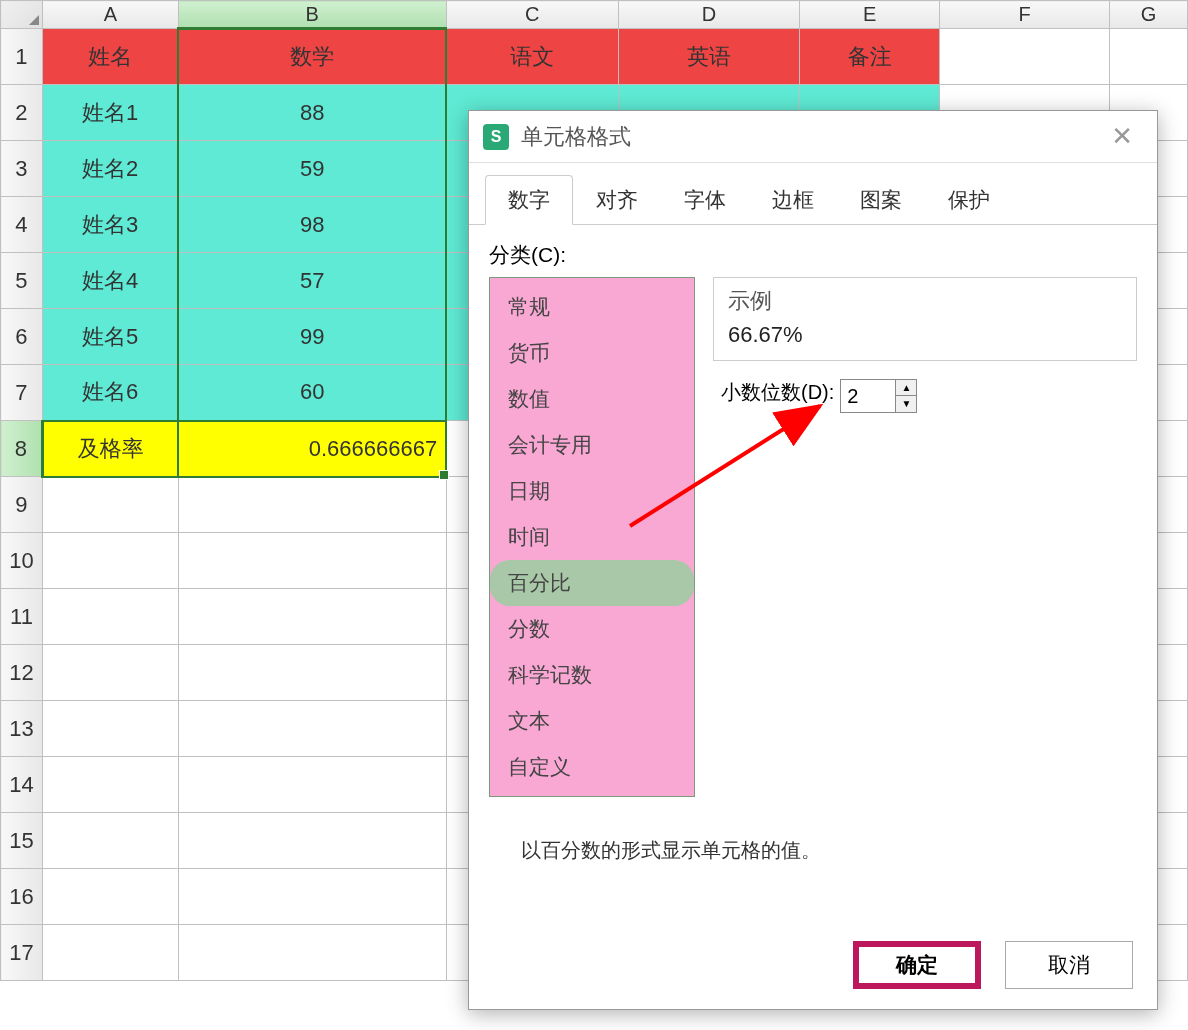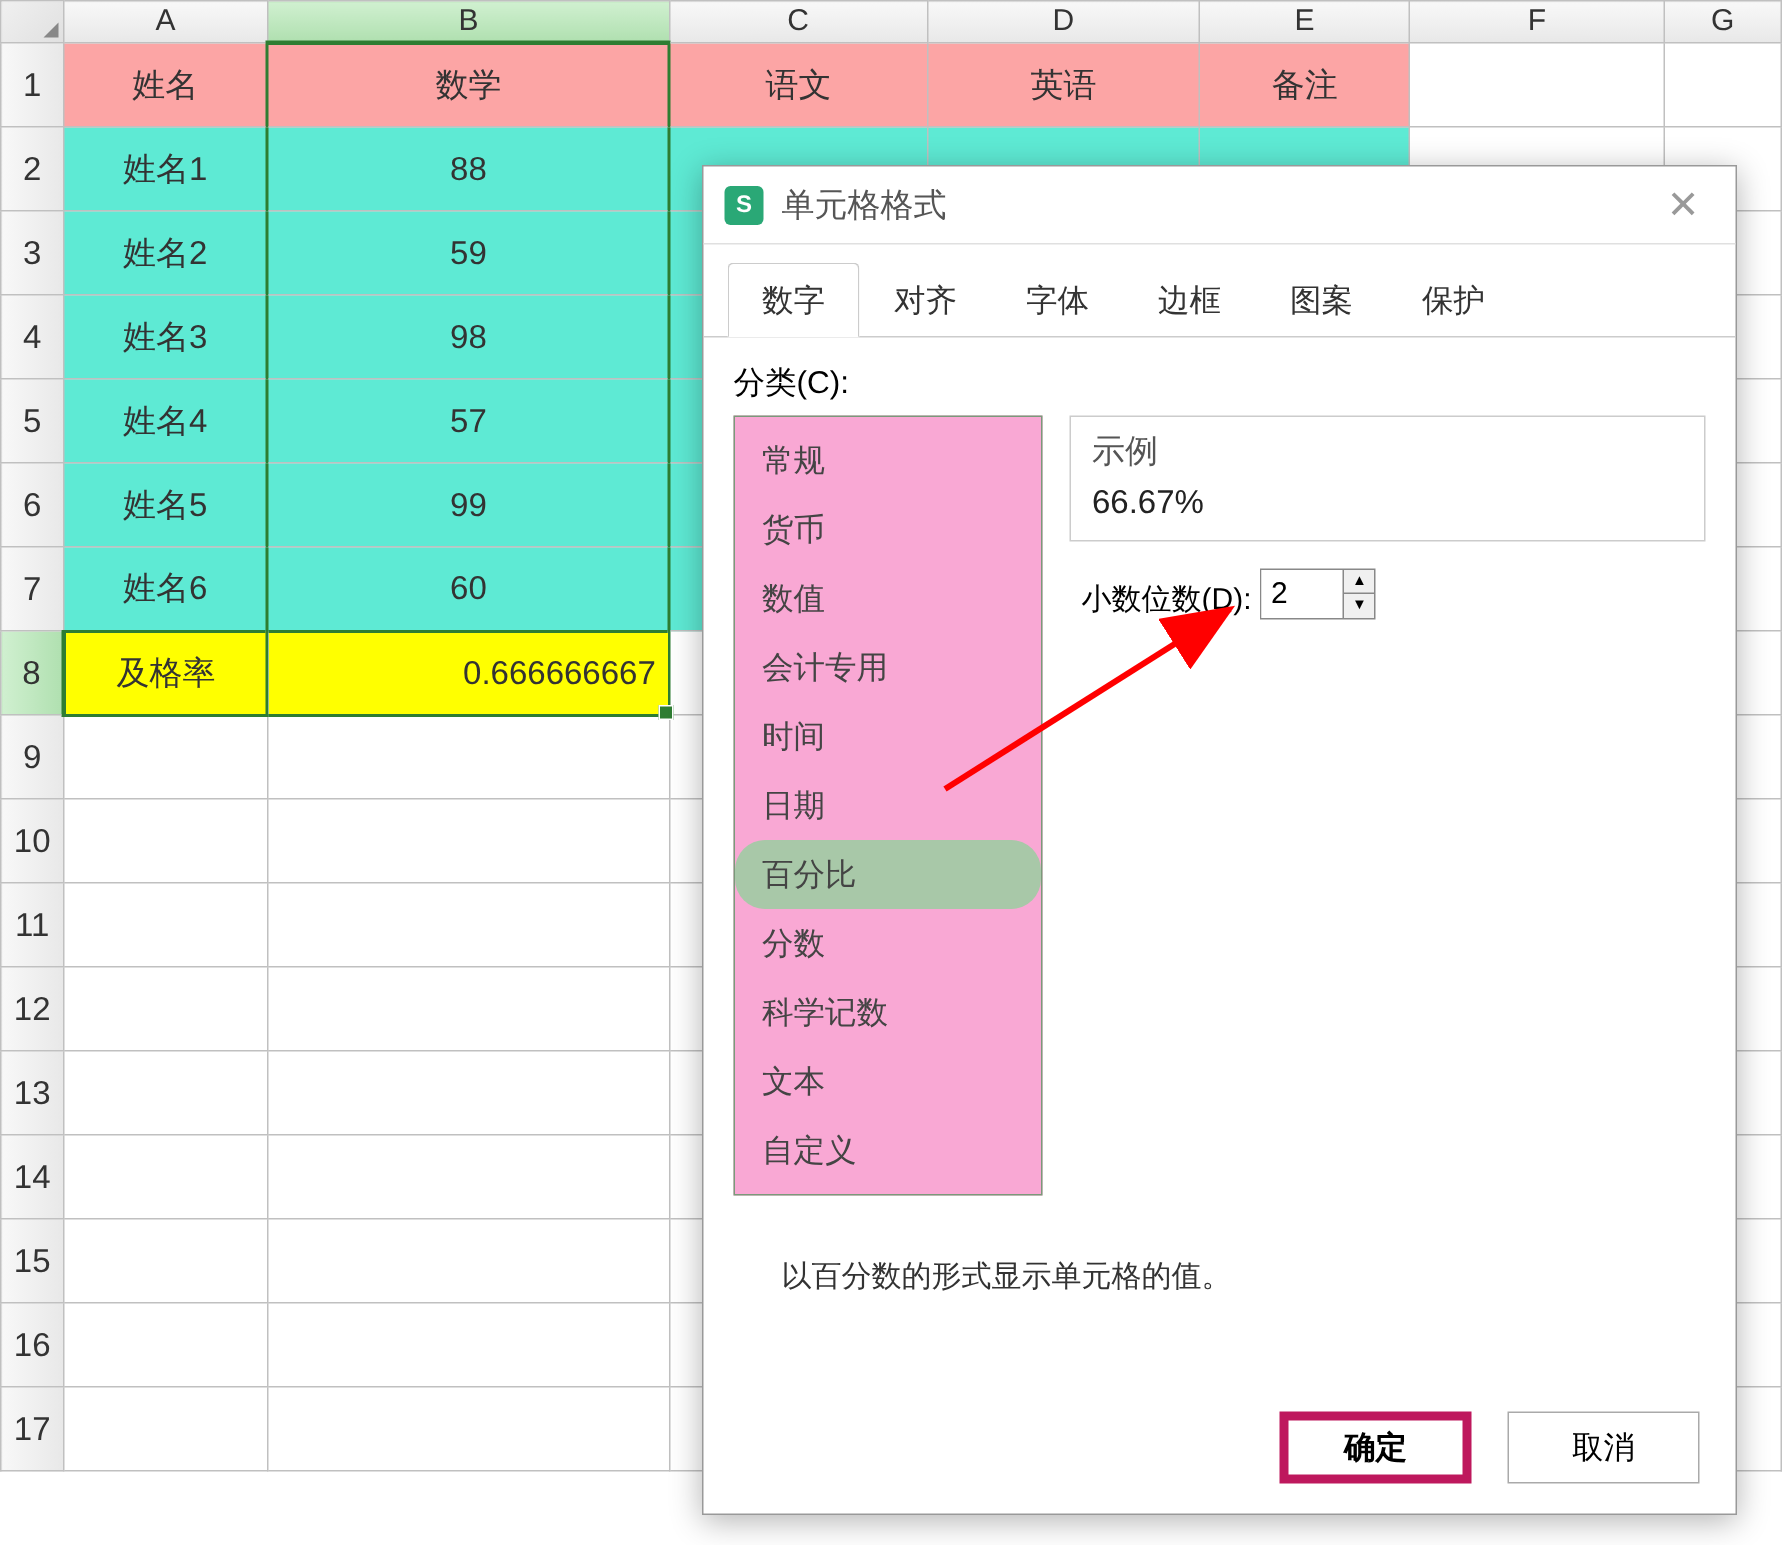--- a/index.html
+++ b/index.html
@@ -81,21 +81,21 @@
       color: #333;
     }
     .data-cell {
       background: #5eead4;
       border: 1px solid #5a8a5a;
     }
     .empty-cell {
       background: #fff;
     }
     .header-cell {
-      background: #fca5a5;
+      background: #ef4444;
       border: 1px solid #5a8a5a;
       font-family: Liberation Sans, sans-serif;
       font-size: 26px;
     }
     
     .col-B-selected {
       border-left: 2px solid #2e7d32 !important;
       border-right: 2px solid #2e7d32 !important;
     }
     .col-B-selected-top {
@@ -242,21 +242,21 @@
       font-size: 22px;
       color: #555;
       margin-bottom: 6px;
     }
     .sample-value {
       font-size: 22px;
       color: #222;
     }
     .decimal-row {
       display: flex;
-      align-items: flex-end;
+      align-items: flex-start;
       gap: 6px;
       padding-left: 8px;
     }
     .decimal-label {
       font-size: 20px;
     }
     .spinner {
       display: flex;
       border: 1px solid #888;
     }
@@ -546,22 +546,22 @@
   </div>
 
   <div class="dialog-body">
     <div class="category-label">分类(C):</div>
     <div class="body-row">
       <div class="category-list">
         <div class="category-item">常规</div>
         <div class="category-item">货币</div>
         <div class="category-item">数值</div>
         <div class="category-item">会计专用</div>
+        <div class="category-item">日期</div>
         <div class="category-item">时间</div>
-        <div class="category-item">日期</div>
         <div class="category-item selected">百分比</div>
         <div class="category-item">分数</div>
         <div class="category-item">科学记数</div>
         <div class="category-item">文本</div>
         <div class="category-item">自定义</div>
       </div>
       <div class="right-panel">
         <div class="sample-box">
           <div class="sample-label">示例</div>
           <div class="sample-value">66.67%</div>

